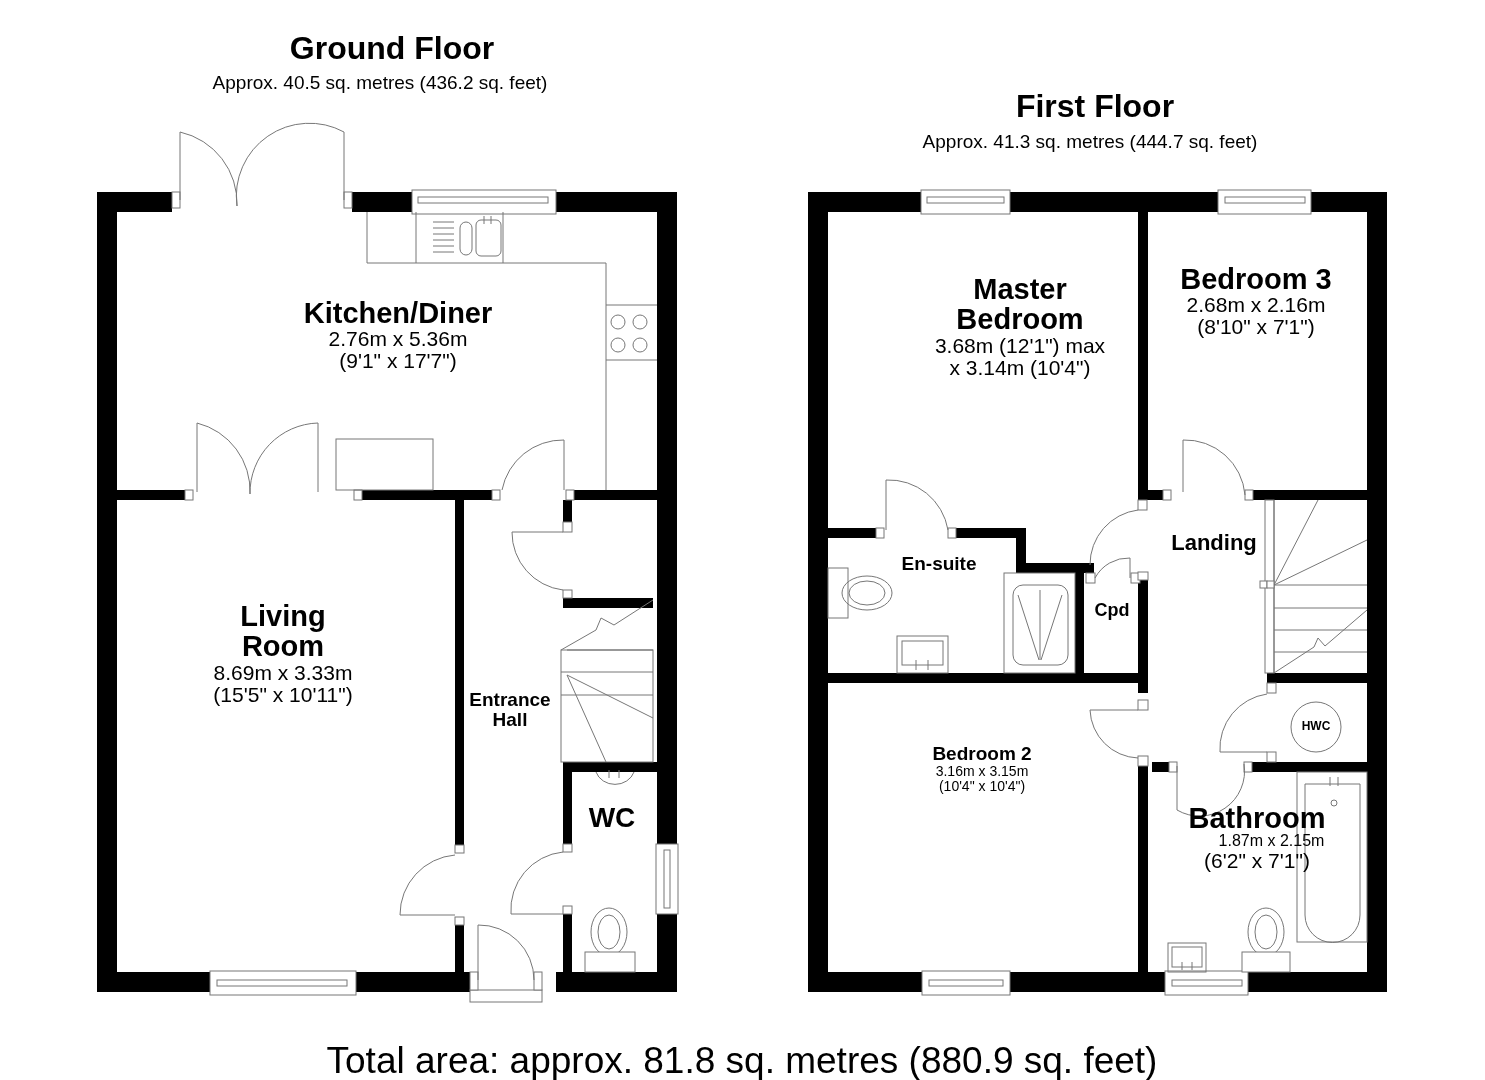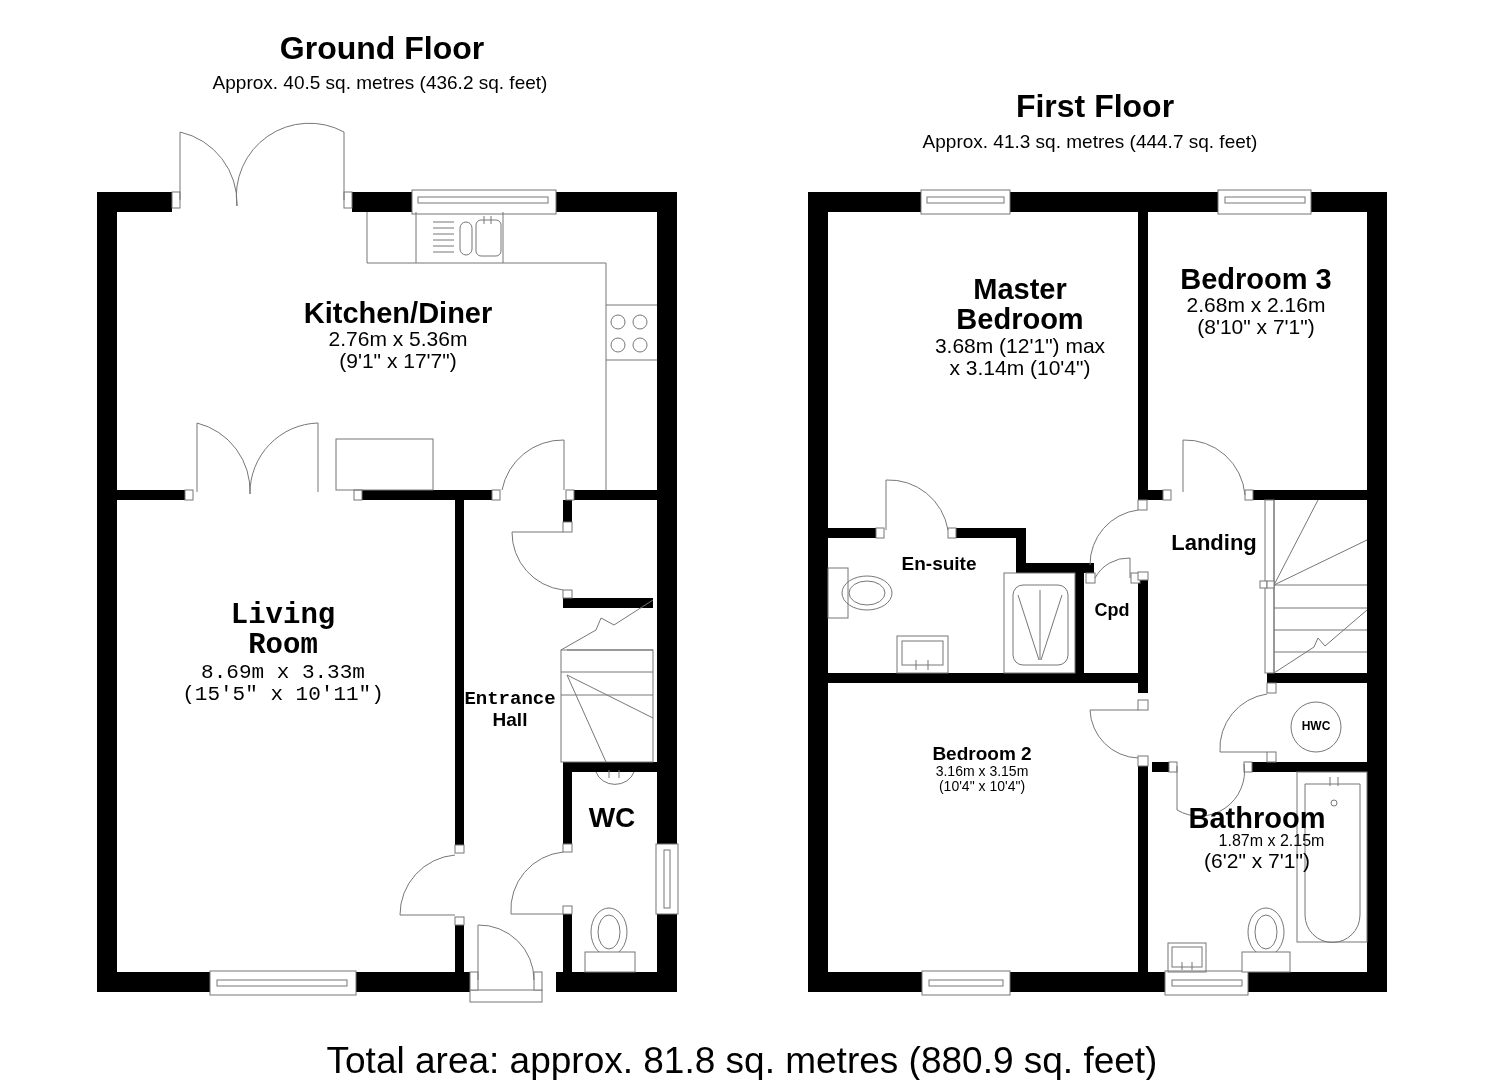--- a/index.html
+++ b/index.html
@@ -11,21 +11,21 @@
   .room-name { font-weight: bold; }
   .total { font-size: 37px; text-align: center; white-space: nowrap; }
   svg { position: absolute; left: 0; top: 0; }
   .wall { fill: #000; }
   .fix { fill: #fff; stroke: #777; stroke-width: 1; }
   .thin { fill: none; stroke: #777; stroke-width: 1; }
 </style>
 </head>
 <body>
 
-<div class="abs floor-title" style="left:182px; top:30px; width:400px;">Ground Floor</div>
+<div class="abs floor-title" style="left:192px; top:30px; width:400px;">Ground Floor</div>
 <div class="abs floor-sub" style="left:130px; top:72px; width:500px;">Approx. 40.5 sq. metres (436.2 sq. feet)</div>
 
 <div class="abs floor-title" style="left:895px; top:88px; width:400px;">First Floor</div>
 <div class="abs floor-sub" style="left:840px; top:131px; width:500px;">Approx. 41.3 sq. metres (444.7 sq. feet)</div>
 
 <svg width="1485" height="1080" xmlns="http://www.w3.org/2000/svg">
 
   <g>
 
     <rect class="wall" x="97" y="192" width="20" height="800"></rect>
@@ -277,29 +277,29 @@
     </g>
   </g>
 </svg>
 
 <div class="room-label" style="left:398px; top:298px;text-align:center;">
   <div class="room-name" style="font-size:29px;">Kitchen/Diner</div>
   <div style="font-size:21px;">2.76m x 5.36m</div>
   <div style="font-size:21px;">(9'1" x 17'7")</div>
 </div>
 
-<div class="room-label" style="left:283px; top:601px;font-family:Liberation Mono, monospace;">
+<div class="room-label" style="left:283px; top:601px;">
   <div class="room-name" style="font-size:29px;">Living</div>
   <div class="room-name" style="font-size:29px;">Room</div>
   <div style="font-size:21px;">8.69m x 3.33m</div>
   <div style="font-size:21px;">(15'5" x 10'11")</div>
 </div>
 
 <div class="room-label" style="left:510px; top:690px;">
-  <div class="room-name" style="font-size:19px;font-family:Liberation Mono, monospace;">Entrance</div>
+  <div class="room-name" style="font-size:19px;">Entrance</div>
   <div class="room-name" style="font-size:19px;">Hall</div>
 </div>
 
 <div class="room-label" style="left:612px; top:803px;">
   <div class="room-name" style="font-size:28px;">WC</div>
 </div>
 
 <div class="room-label" style="left:982px; top:274px;margin-left:38px;">
   <div class="room-name" style="font-size:29px;">Master</div>
   <div class="room-name" style="font-size:29px;">Bedroom</div>

